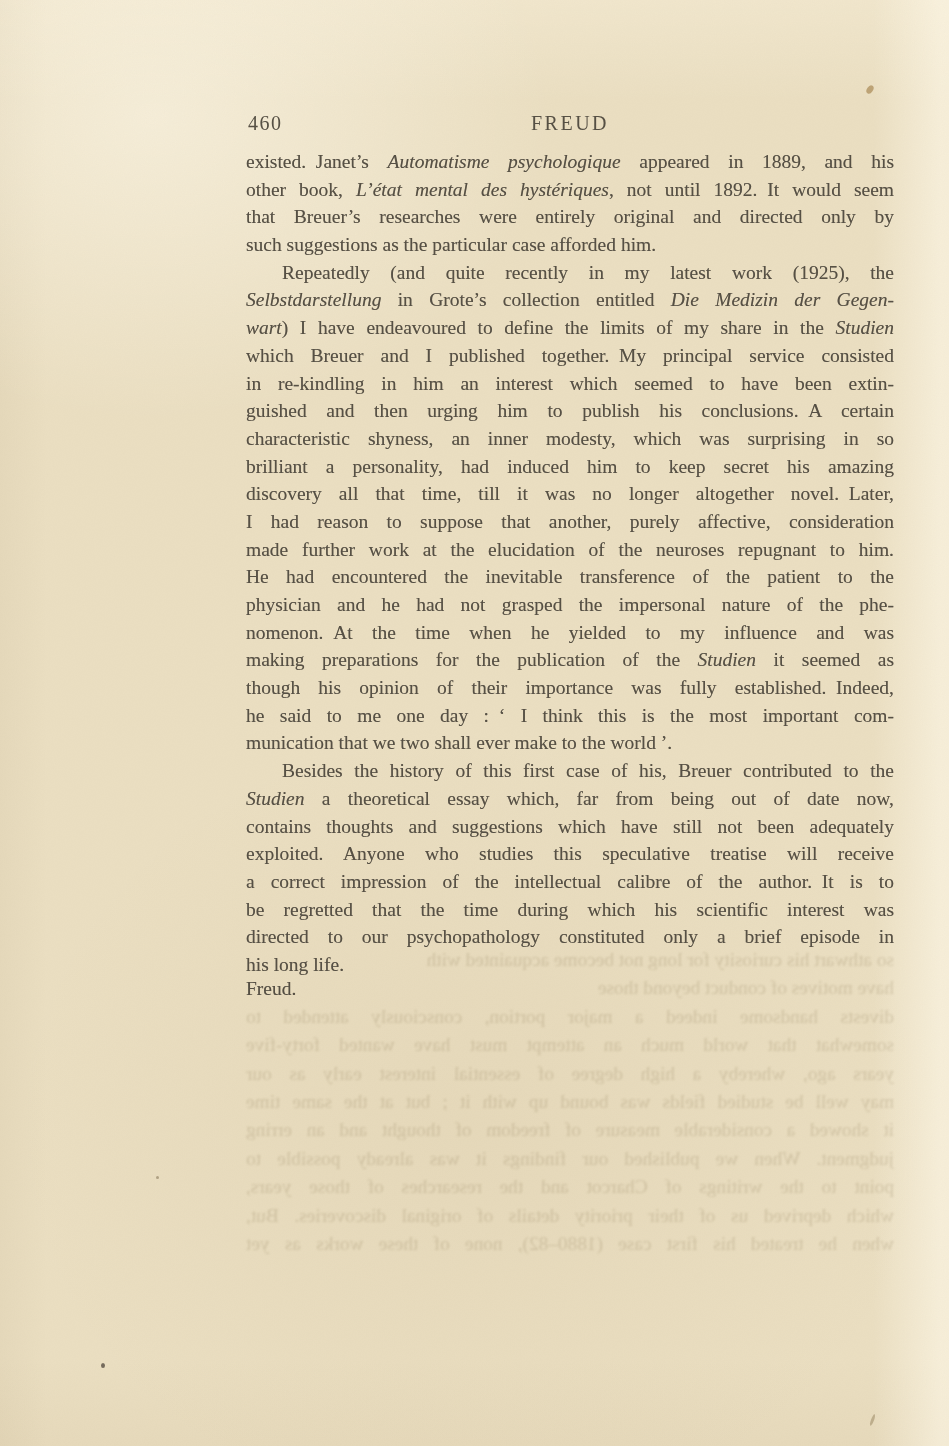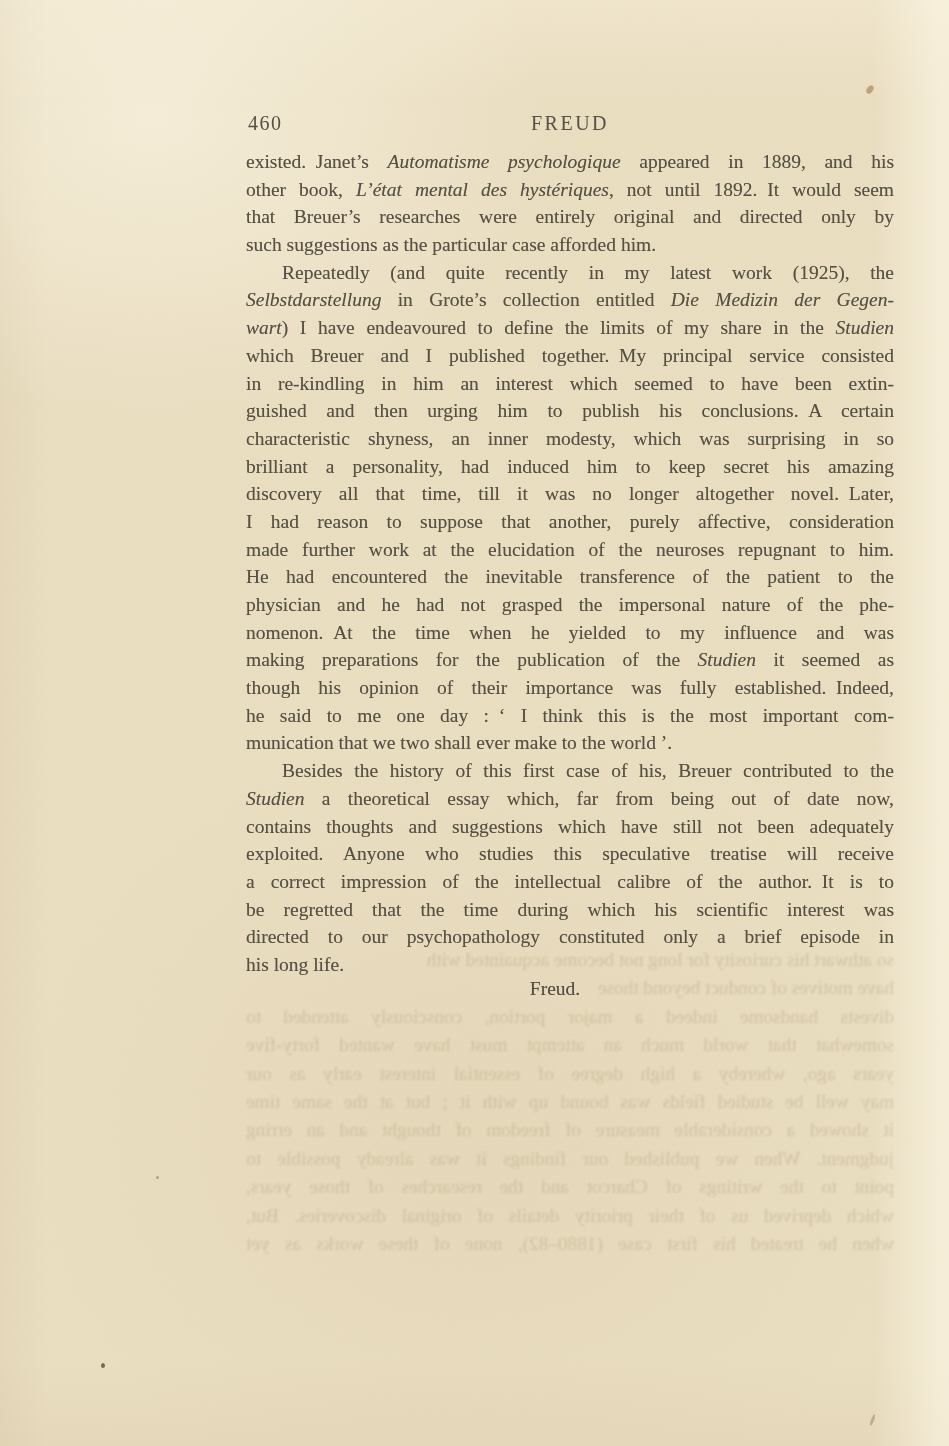--- a/index.html
+++ b/index.html
@@ -42,21 +42,21 @@
     overflow: hidden;
     text-shadow: 0 0 0.5px rgba(84,78,67,0.45);
   }
   .line.indent { text-indent: 36px; }
   .line.pend { text-align-last: left; }
   .line i { font-style: italic; }
 
   .signature {
     position: absolute; left: 246px; top: 978px; width: 648px;
     box-sizing: border-box; padding-right: 30px;
-    text-align: center; font-size: 19.5px;
+    text-align: left; font-size: 19.5px;
     text-shadow: 0 0 0.5px rgba(84,78,67,0.45);
     z-index: 3;
   }
 
   
   .bleed {
     position: absolute; left: 246px; top: 946px; width: 648px;
     font-size: 19.3px; color: #6d5a34;
     opacity: 0.20; filter: blur(1.2px);
     pointer-events: none; z-index: 1;

